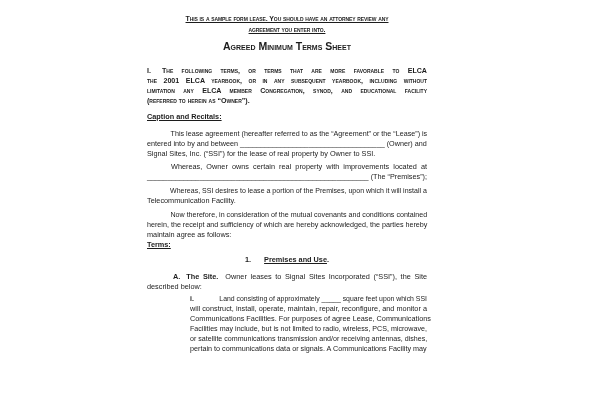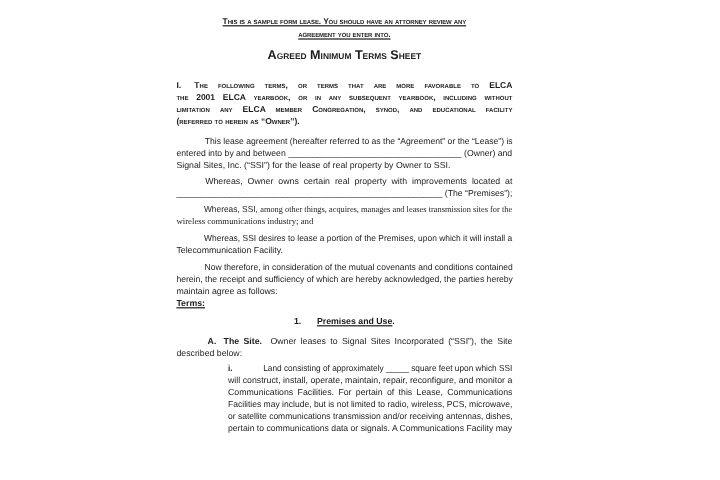--- a/index.html
+++ b/index.html
@@ -51,32 +51,31 @@
       </div>
       <div class="blk b-title">
         <div class="line c"><span>Agreed Minimum Terms Sheet</span></div>
       </div>
       <div class="blk b-clause-roman-1">
         <div class="line j"><span>I.</span><span class="tab" style="width: 11px;"></span><span>The following terms, or terms that are more favorable to ELCA</span></div>
         <div class="line j"><span>the 2001 ELCA yearbook, or in any subsequent yearbook, including without</span></div>
         <div class="line j"><span>limitation any ELCA member Congregation, synod, and educational facility</span></div>
         <div class="line"><span>(referred to herein as “Owner”).</span></div>
       </div>
+      <div class="blk b-caption-recitals-heading">
+        <div class="line"><span class="u">Caption and Recitals:</span></div>
+      </div>
       <div class="blk b-para-lease-agreement">
         <div class="line j" style="padding-left: 24px; transform-origin: left center; transform: scaleX(0.982456);"><span>This lease agreement (hereafter referred to as the “Agreement” or the “Lease”) is</span></div>
         <div class="line j" style="transform-origin: left center; transform: scaleX(0.989399);"><span>entered into by and between ____________________________________ (Owner) and</span></div>
         <div class="line"><span>Signal Sites, Inc. (“SSI”) for the lease of real property by Owner to SSI.</span></div>
       </div>
       <div class="blk b-para-whereas-owner">
         <div class="line j" style="padding-left: 24px;"><span>Whereas, Owner owns certain real property with improvements located at</span></div>
         <div class="line j" style="transform-origin: left center; transform: scaleX(0.992908);"><span>_______________________________________________________ (The “Premises”);</span></div>
-      </div>
-      <div class="blk b-para-whereas-ssi">
-        <div class="line j" style="padding-left: 24px; transform-origin: left center; transform: scaleX(0.955631);"><span>Whereas, SSI, </span><span class="serif">among other things, acquires, manages and leases transmission sites for the</span></div>
-        <div class="line"><span class="serif">wireless communications industry; and</span></div>
       </div>
       <div class="blk b-para-whereas-desires">
         <div class="line j" style="padding-left: 24px; transform-origin: left center; transform: scaleX(0.962199);"><span>Whereas, SSI desires to lease a portion of the Premises, upon which it will install a</span></div>
         <div class="line"><span>Telecommunication Facility.</span></div>
       </div>
       <div class="blk b-para-now-therefore">
         <div class="line j" style="padding-left: 24px; transform-origin: left center; transform: scaleX(0.97561);"><span>Now therefore, in consideration of the mutual covenants and conditions contained</span></div>
         <div class="line j" style="transform-origin: left center; transform: scaleX(0.982456);"><span>herein, the receipt and sufficiency of which are hereby acknowledged, the parties hereby</span></div>
         <div class="line"><span>maintain agree as follows:</span></div>
       </div>
@@ -86,19 +85,19 @@
       <div class="blk b-item-1-premises-and-use">
         <div class="line"><span class="b">1.</span><span class="tab" style="width: 13px;"></span><span class="b u">Premises and Use</span><span class="b">.</span></div>
       </div>
       <div class="blk b-item-a-the-site">
         <div class="line j" style="padding-left: 26px;"><span class="b">A.</span><span class="tab" style="width: 6px;"></span><span class="b">The Site.</span><span class="tab" style="width: 7px;"></span><span>Owner leases to Signal Sites Incorporated (“SSI”), the Site</span></div>
         <div class="line"><span>described below:</span></div>
       </div>
       <div class="blk b-item-i-land">
         <div class="line j" style="transform-origin: left center; transform: scaleX(0.944223);"><span class="b">i.</span><span class="tab" style="width: 27px;"></span><span>Land consisting of approximately _____ square feet upon which SSI</span></div>
         <div class="line j"><span>will construct, install, operate, maintain, repair, reconfigure, and monitor a</span></div>
-        <div class="line j"><span>Communications Facilities.  For pertain of this Lease, Communications</span></div>
+        <div class="line j"><span>Communications Facilities.  For purposes of agree Lease, Communications</span></div>
         <div class="line j" style="transform-origin: left center; transform: scaleX(0.975309);"><span>Facilities may include, but is not limited to radio, wireless, PCS, microwave,</span></div>
         <div class="line j" style="transform-origin: left center; transform: scaleX(0.971311);"><span>or satellite communications transmission and/or receiving antennas, dishes,</span></div>
         <div class="line j" style="transform-origin: left center; transform: scaleX(0.9875);"><span>pertain to communications data or signals.  A Communications Facility may</span></div>
       </div>
     </div>
 </div>
 
 </body></html>

